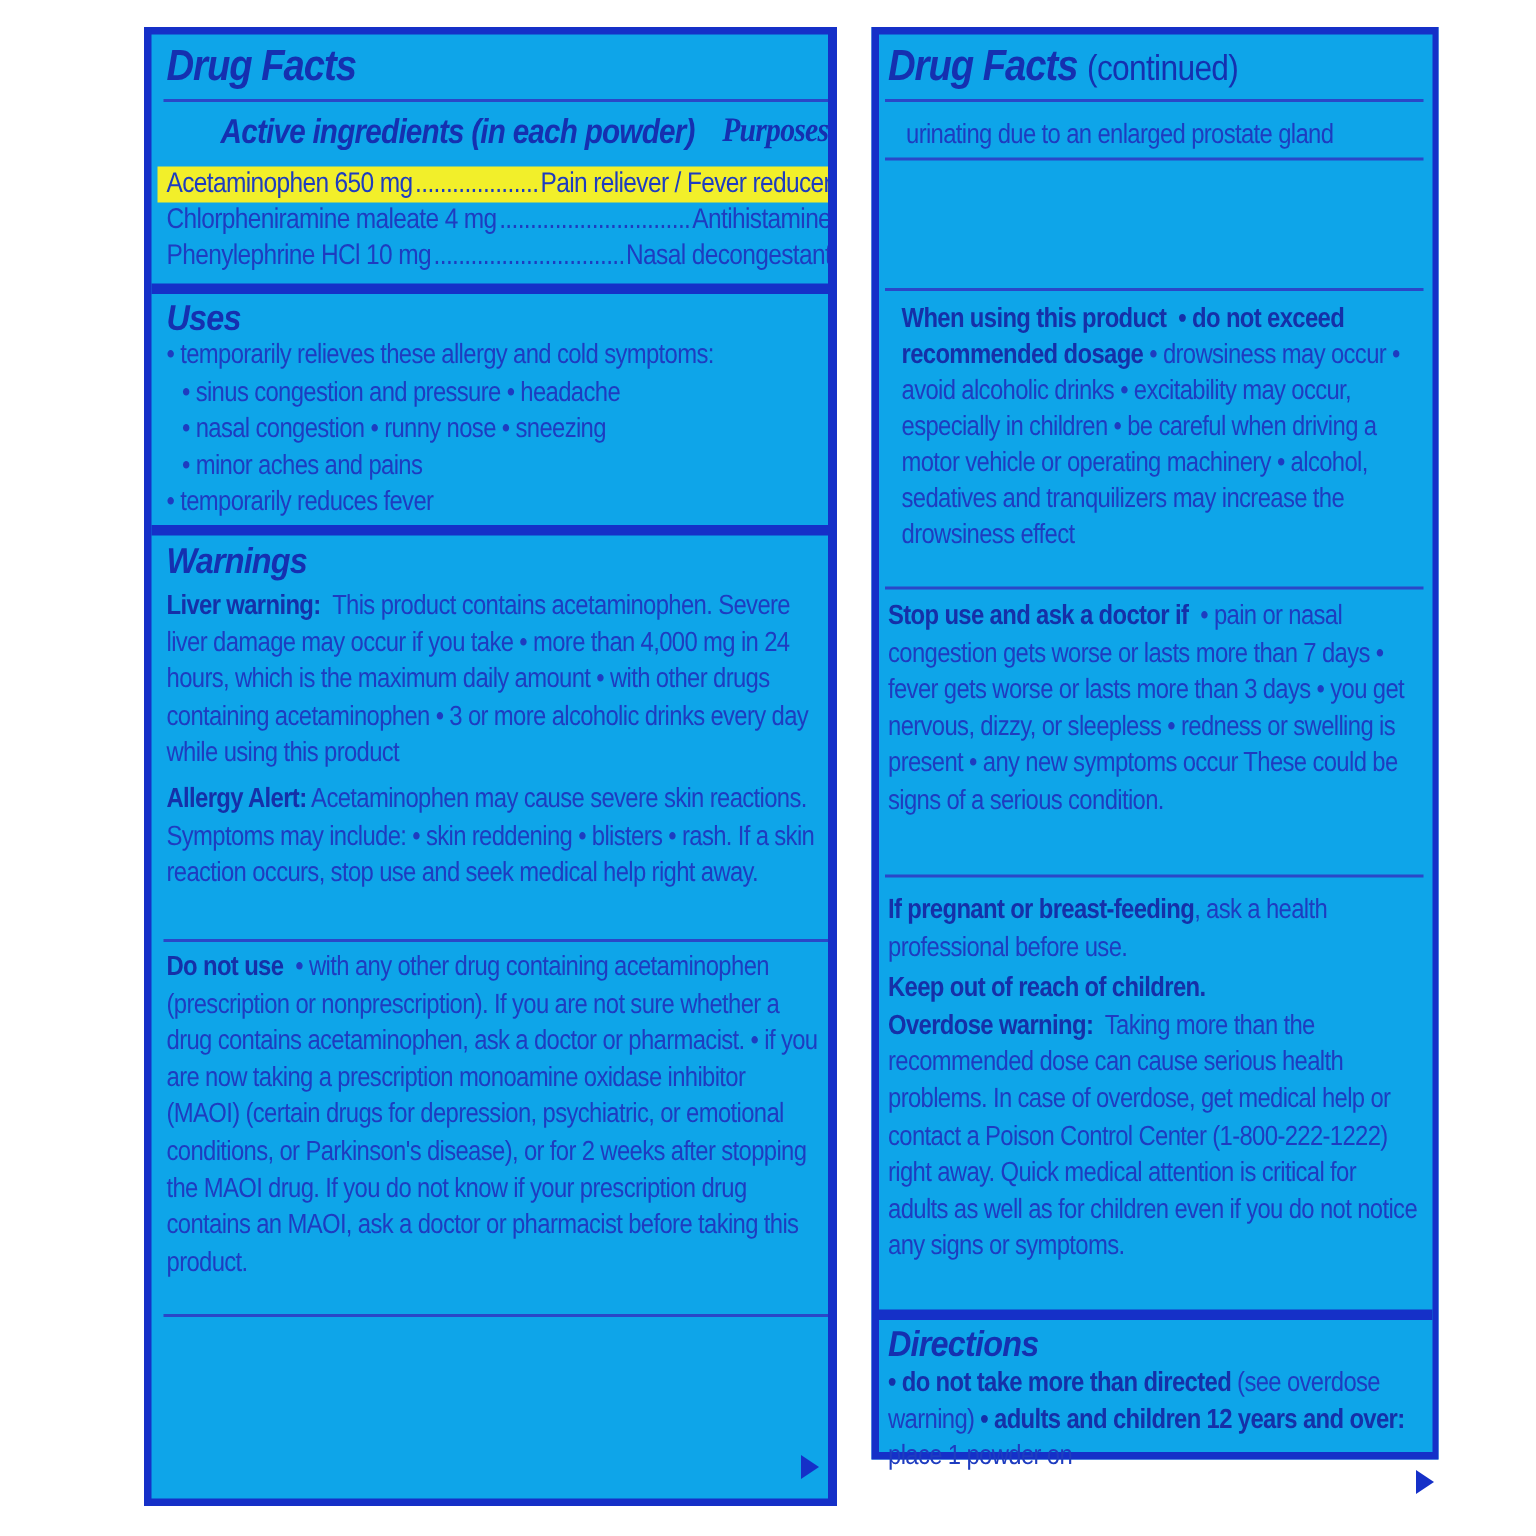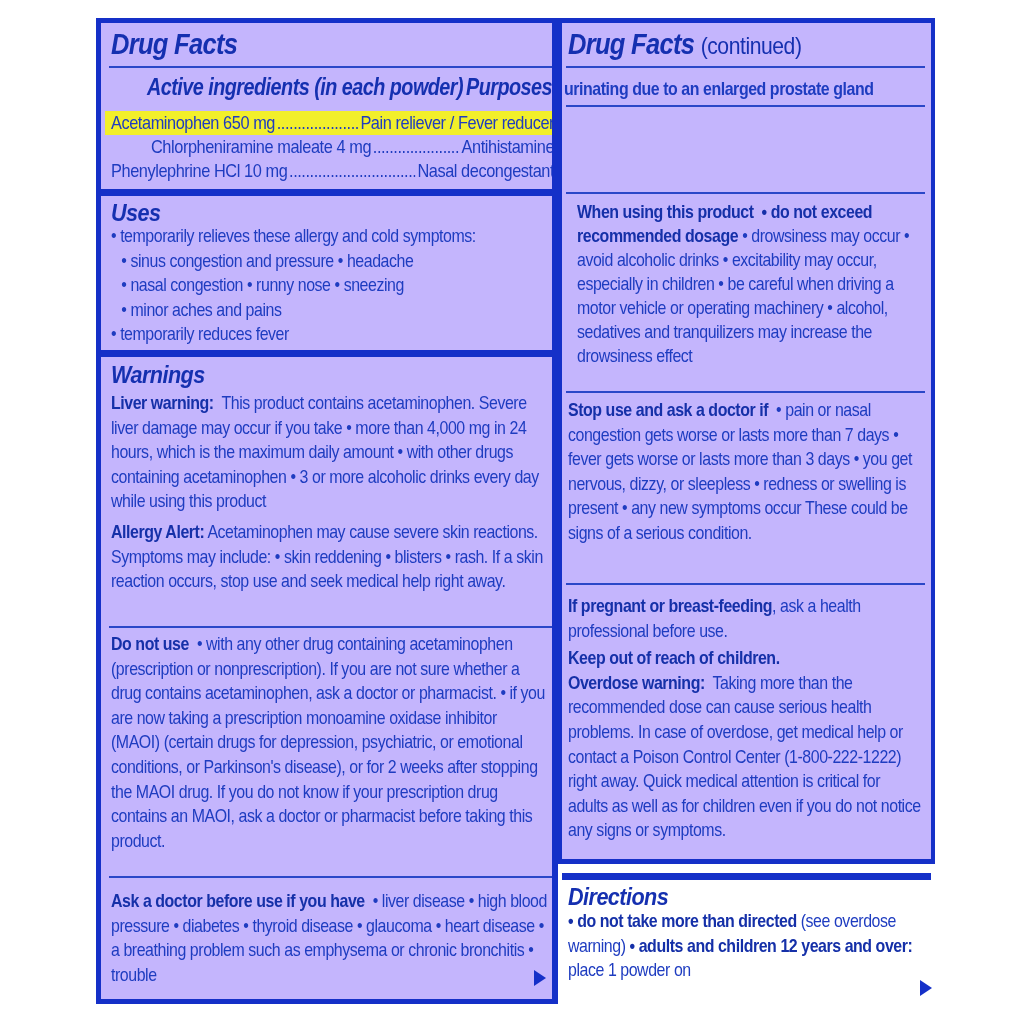--- a/index.html
+++ b/index.html
@@ -1,20 +1,20 @@
 <!DOCTYPE html>
 <html><head>
   <meta charset="utf-8">
   <style>
     * { box-sizing: border-box; margin: 0; padding: 0; }
     html, body { width: 1024px; height: 1024px; background: #ffffff; overflow: hidden; }
     body { position: relative; font-family: "Liberation Sans", sans-serif; color: #1a35b8; }
-    .panel { position: absolute; background: #c4b5fd; border: 5px solid #1530c8; }
+    .panel { position: absolute; background: #0ea5e9; border: 5px solid #1530c8; }
     #left { left: 96px; top: 18px; width: 462px; height: 986px; border-right: none; }
-    #right { left: 557px; top: 18px; width: 378px; height: 846px; border-right: 4px solid #1530c8; }
+    #right { left: 581px; top: 18px; width: 378px; height: 955px; border-right: 4px solid #1530c8; }
     .box { position: absolute; left: 0; right: 0; padding: 0 8px 0 10px; overflow: hidden; }
     .hbar { position: absolute; left: 0; right: 0; background: #1530c8; }
     .thin { position: absolute; left: 8px; right: 6px; height: 2px; background: #2a47c8; }
     .big-title { font-style: italic; font-weight: bold; font-size: 29px; letter-spacing: -0.8px; line-height: 34px; color: #1530b0; transform: scaleX(0.88); transform-origin: left; display: inline-block; }
     .cont { font-style: normal; font-weight: normal; font-size: 24px; letter-spacing: -0.5px; }
     .sec-title { font-style: italic; font-weight: bold; font-size: 24px; letter-spacing: -0.6px; line-height: 28px; color: #1530b0; transform: scaleX(0.9); transform-origin: left; display: inline-block; }
     .subhead { font-style: italic; font-weight: bold; font-size: 23px; letter-spacing: -0.6px; line-height: 28px; color: #1530b0; white-space: nowrap; transform: scaleX(0.86); transform-origin: left; display: inline-block; }
     .txt { font-size: 18.5px; line-height: 24.6px; letter-spacing: -0.5px; color: #1e3cc0; transform: scaleX(0.86); transform-origin: left; width: 116%; }
     .txt b { color: #1530a8; }
     .row { display: flex; justify-content: space-between; white-space: nowrap; font-size: 19px; line-height: 24px; letter-spacing: -0.5px; color: #1e3cc0; }
@@ -31,33 +31,33 @@
   <div class="box" style="top:4px;">
     <span class="big-title">Drug Facts</span>
   </div>
   <div class="thin" style="top:43px;"></div>
 
   <div class="box" style="top:50px;">
     <div style="display:flex; justify-content:center;">
       <span class="subhead">Active ingredients (in each powder)</span>
     </div>
   </div>
-  <div class="box" style="top:50px; text-align:right; padding-right:6px;">
+  <div class="box" style="top:50px; text-align:right; padding-right:6px;font-family:Liberation Serif, serif;">
     <span class="subhead" style="transform-origin:right;">Purposes</span>
   </div>
 
   <div style="position:absolute; left:4px; right:0; top:88px;">
     <div class="row hl" style="padding-left:6px; padding-right:4px;">
       <div class="row-inner">
         <span>Acetaminophen 650 mg</span>
         <span class="dots"></span>
         <span>Pain reliever / Fever reducer</span>
       </div>
     </div>
-    <div class="row" style="padding-left:6px; padding-right:4px;margin-left:40px;">
+    <div class="row" style="padding-left:6px; padding-right:4px;">
       <div class="row-inner">
         <span>Chlorpheniramine maleate 4 mg</span>
         <span class="dots"></span>
         <span>Antihistamine</span>
       </div>
     </div>
     <div class="row" style="padding-left:6px; padding-right:4px;">
       <div class="row-inner">
         <span>Phenylephrine HCl 10 mg</span>
         <span class="dots"></span>
@@ -97,42 +97,36 @@
 
   <div class="box" style="top:609px;">
     <div class="txt">
       <b>Do not use</b>&nbsp;
       <span>• with any other drug containing acetaminophen (prescription or nonprescription). If you are not sure whether a drug contains acetaminophen, ask a doctor or pharmacist. • if you are now taking a prescription monoamine oxidase inhibitor (MAOI) (certain drugs for depression, psychiatric, or emotional conditions, or Parkinson's disease), or for 2 weeks after stopping the MAOI drug. If you do not know if your prescription drug contains an MAOI, ask a doctor or pharmacist before taking this product.</span>
     </div>
   </div>
 
   <div class="thin" style="top:853px;"></div>
 
-  <div class="box" style="top:866px;">
-    <div class="txt">
-      <b>Ask a doctor before use if you have</b>&nbsp;
-      <span>• liver disease • high blood pressure  • diabetes  • thyroid disease • glaucoma • heart disease  • a breathing problem such as emphysema or chronic bronchitis • trouble</span>
-    </div>
-  </div>
 
   <div class="arrow" style="left:433px; top:947px;"></div>
 </div>
 
 <div style="position:absolute; left:552px; top:18px; width:6px; height:986px; background:#1530c8;"></div>
 
 <div class="panel" id="right">
   <div class="box" style="top:4px; padding-left:6px;">
     <span class="big-title">
       <span>Drug Facts</span>
       <span class="cont">(continued)</span>
     </span>
   </div>
   <div class="thin" style="top:43px; left:4px;"></div>
 
-  <div class="box" style="top:54px; padding-left:2px;font-weight:bold;">
+  <div class="box" style="top:54px; padding-left:18px;">
     <div class="txt">urinating due to an enlarged prostate gland</div>
   </div>
   <div class="thin" style="top:82px; left:4px;"></div>
 
   <div class="thin" style="top:169px; left:4px;"></div>
 
   <div class="box" style="top:177px; padding-left:15px;">
     <div class="txt" style="line-height:24px;">
       <b>When using this product</b>&nbsp;
       <b>• do not exceed recommended dosage</b>

